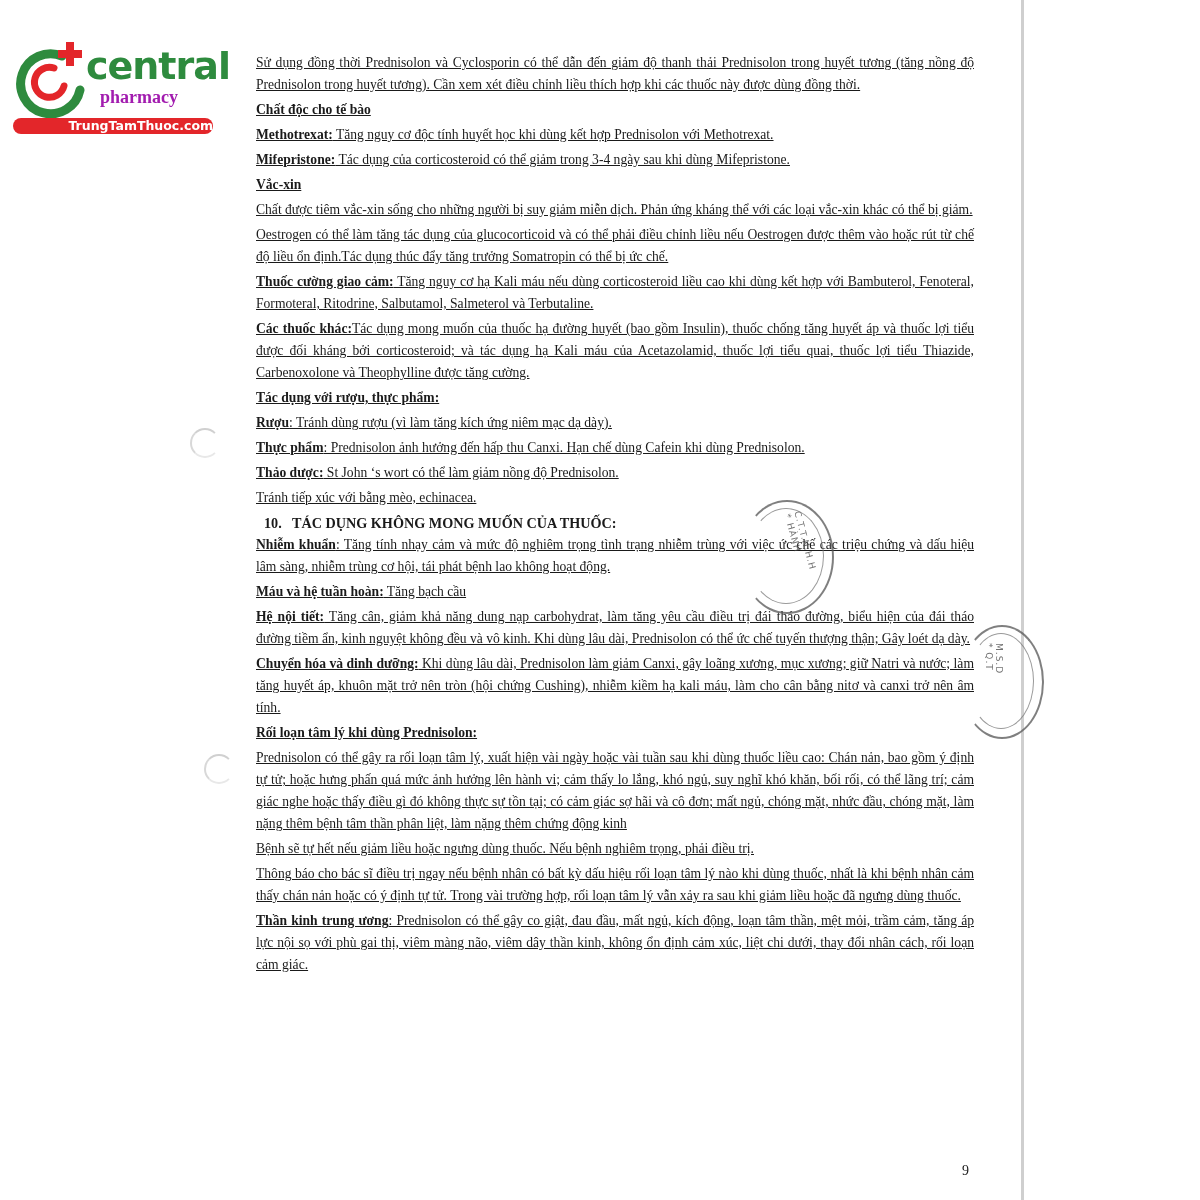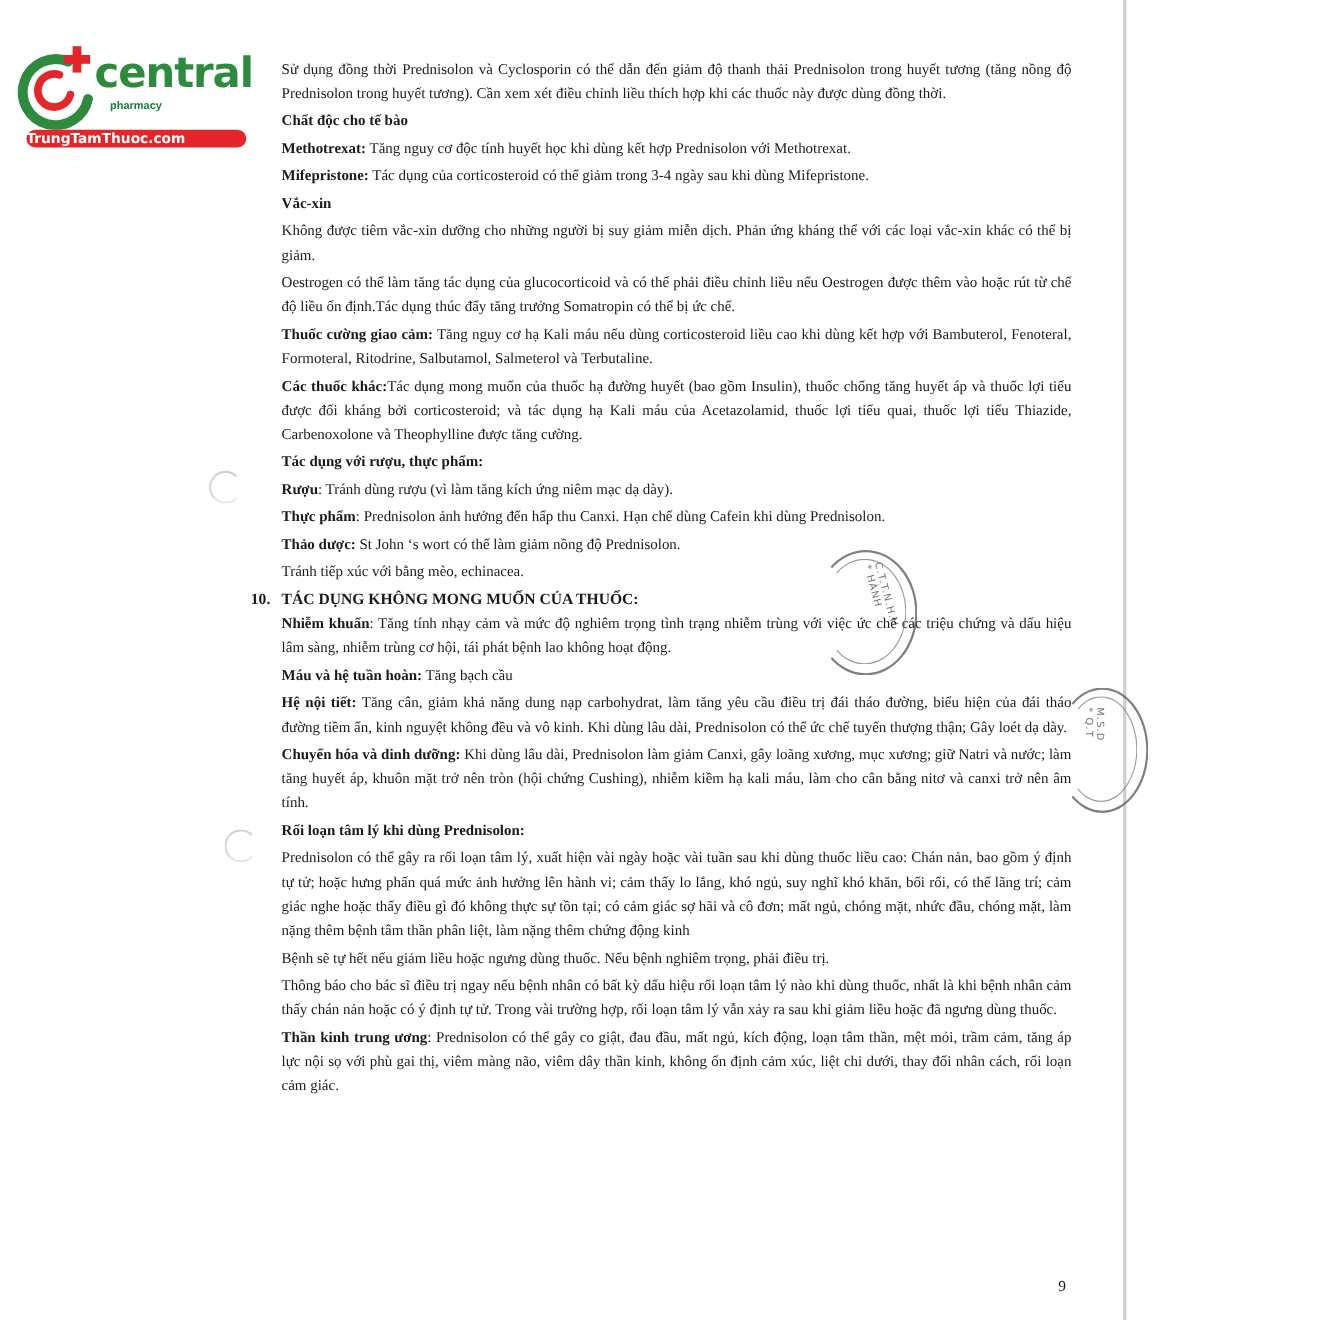--- a/index.html
+++ b/index.html
@@ -15,47 +15,47 @@
     }
     .logo { position: absolute; left: 10px; top: 38px; width: 205px; height: 100px; }
     .logo-mark { position: absolute; left: 0; top: 0; width: 80px; height: 80px; }
     .logo-name {
       position: absolute; left: 76px; top: 4px;
       font-family: "DejaVu Sans", sans-serif; font-weight: bold;
       font-size: 38px; color: #2e8b3e; letter-spacing: -1px; line-height: 48px;
     }
     .logo-sub {
       position: absolute; left: 90px; top: 50px;
-      font-family: Liberation Sans, sans-serif; font-weight: bold;
-      font-size: 10px; color: #15803d; line-height: 18px;
+      font-family: Liberation Serif, serif; font-weight: bold;
+      font-size: 18px; color: #a21caf; line-height: 18px;
     }
     .logo-url {
-      position: absolute; left: 14px; top: 80px; width: 200px; height: 16px;
+      position: absolute; left: 3px; top: 80px; width: 200px; height: 16px;
       background: #e3262a; border-radius: 8px;
       color: #fff; font-family: "DejaVu Sans", sans-serif; font-weight: bold;
-      font-size: 12.5px; text-align: left; line-height: 16px;
+      font-size: 12.5px; text-align: right; line-height: 16px;
     }
 
     .punch {
       position: absolute; width: 26px; height: 26px; border-radius: 50%;
       border: 2px solid #d8d8d8; border-right-color: transparent; border-bottom-color: #e8e8e8;
       border-top-color: #d0d0d0;
     }
 
     .content {
       position: absolute; left: 256px; top: 52px; width: 718px;
       font-size: 13.6px; line-height: 22px;
     }
-    .p { margin: 0 0 3px 0; text-align: justify; }
+    .p { margin: 0 0 3px 0; text-align: justify; text-decoration: underline; }
     .b { font-weight: bold; }
     .section-title {
       position: relative; left: -28px; font-weight: bold; font-size: 14.2px;
       margin: 2px 0 0 0; line-height: 22px;
     }
-    .section-title .num { display: inline-block; width: 28px; }
+    .section-title .num { display: inline-block; width: 28px; margin-left: 36px; }
 
     .stamp {
       position: absolute; border-radius: 50%;
       border: 2px solid #555; border-left-color: transparent;
       opacity: 0.75;
     }
     .stamp-inner {
       position: absolute; border-radius: 50%; border: 1px solid #777;
       border-left-color: transparent;
     }
@@ -92,21 +92,21 @@
     <span>Sử dụng đồng thời Prednisolon và Cyclosporin có thể dẫn đến giảm độ thanh thải Prednisolon trong huyết tương (tăng nồng độ Prednisolon trong huyết tương). Cần xem xét điều chỉnh liều thích hợp khi các thuốc này được dùng đồng thời.</span>
   </p>
   <p class="p b">Chất độc cho tế bào</p>
   <p class="p">
     <span class="b">Methotrexat:</span><span> Tăng nguy cơ độc tính huyết học khi dùng kết hợp Prednisolon với Methotrexat.</span>
   </p>
   <p class="p">
     <span class="b">Mifepristone:</span><span> Tác dụng của corticosteroid có thể giảm trong 3-4 ngày sau khi dùng Mifepristone.</span>
   </p>
   <p class="p b">Vắc-xin</p>
-  <p class="p">Không được tiêm vắc-xin dưỡng cho những người bị suy giảm miễn dịch. Phản ứng kháng thể với các loại vắc-xin khác có thể bị giảm.</p>
+  <p class="p">Chất được tiêm vắc-xin sống cho những người bị suy giảm miễn dịch. Phản ứng kháng thể với các loại vắc-xin khác có thể bị giảm.</p>
   <p class="p">Oestrogen có thể làm tăng tác dụng của glucocorticoid và có thể phải điều chỉnh liều nếu Oestrogen được thêm vào hoặc rút từ chế độ liều ổn định.Tác dụng thúc đẩy tăng trưởng Somatropin có thể bị ức chế.</p>
   <p class="p">
     <span class="b">Thuốc cường giao cảm:</span><span> Tăng nguy cơ hạ Kali máu nếu dùng corticosteroid liều cao khi dùng kết hợp với Bambuterol, Fenoteral, Formoteral, Ritodrine, Salbutamol, Salmeterol và Terbutaline.</span>
   </p>
   <p class="p">
     <span class="b">Các thuốc khác:</span><span>Tác dụng mong muốn của thuốc hạ đường huyết (bao gồm Insulin), thuốc chống tăng huyết áp và thuốc lợi tiểu được đối kháng bởi corticosteroid; và tác dụng hạ Kali máu của Acetazolamid, thuốc lợi tiểu quai, thuốc lợi tiểu Thiazide, Carbenoxolone và Theophylline được tăng cường.</span>
   </p>
   <p class="p b">Tác dụng với rượu, thực phẩm:</p>
   <p class="p">
     <span class="b">Rượu</span><span>: Tránh dùng rượu (vì làm tăng kích ứng niêm mạc dạ dày).</span>

